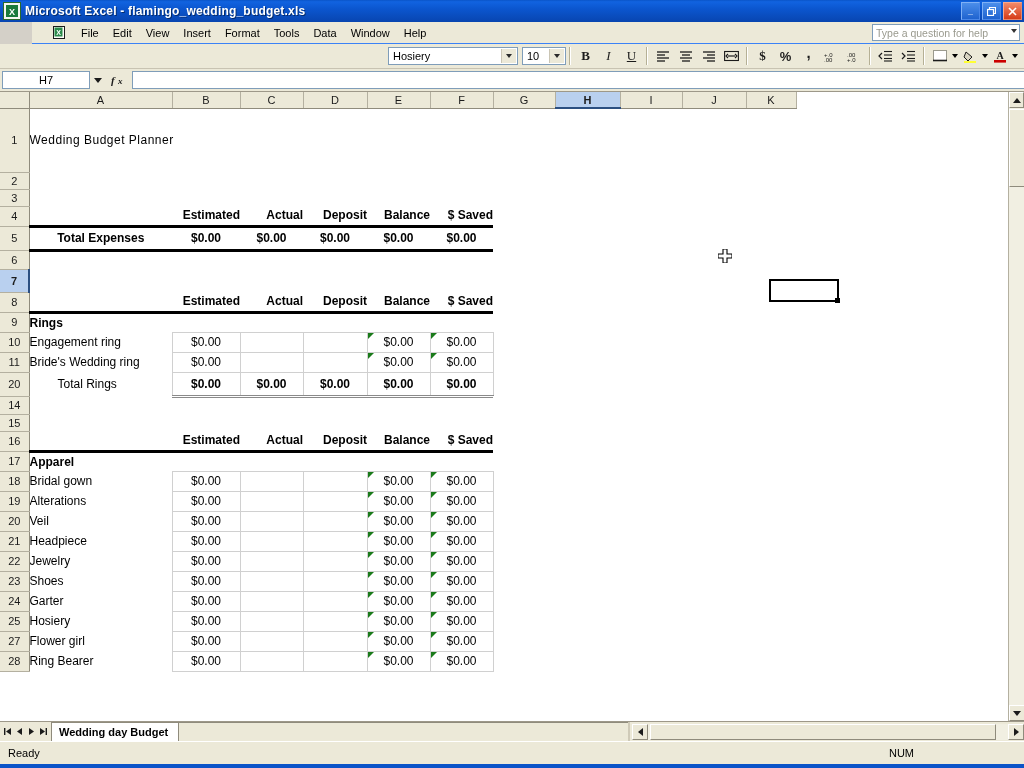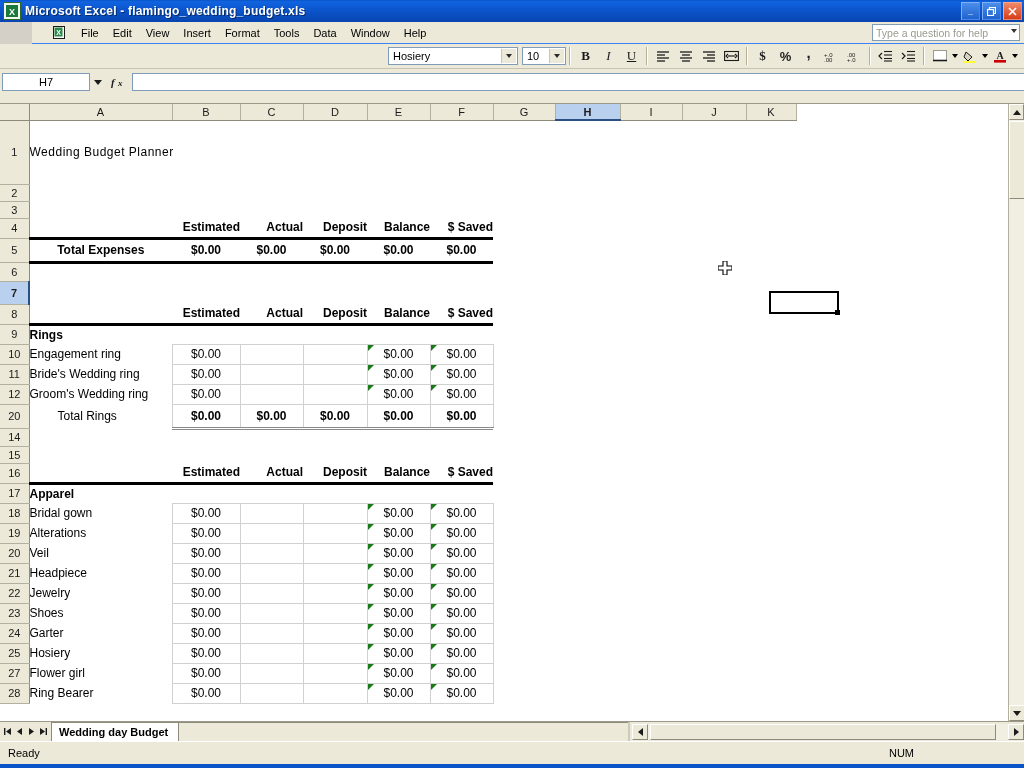--- a/index.html
+++ b/index.html
@@ -141,23 +141,23 @@
   .mini-arrow {
     width:0;height:0;border-left:3px solid transparent;border-right:3px solid transparent;border-top:4px solid #000;
     margin-left:1px;
   }
 
   
   .formulabar {
     height: 22px;
     background: #ece9d8;
     border-bottom: 1px solid #9d9889;
-    display: flex; align-items: flex-end;
+    display: flex; align-items: center;
     flex: 0 0 auto;
-    padding: 0 0 12px 2px;
+    padding: 0 0 0 2px;
   }
   .namebox {
     width: 88px; height: 18px;
     background: #fff;
     border: 1px solid #7f9db9;
     display: flex; align-items: center; justify-content: center;
     font-size: 11px;
     box-sizing: border-box;
   }
   .namebox-arrow {
@@ -786,34 +786,20 @@
         <td class="cell money"></td>
         <td class="cell money"><i class="errtri"></i><span>$0.00</span></td>
         <td class="cell money"><i class="errtri"></i><span>$0.00</span></td>
         <td class="cell"></td>
             <td class="cell"></td>
         <td class="cell"></td>
             <td class="cell"></td>
         <td class="cell"></td>
       </tr>
 
-      <tr style="height:20px">
-        <td class="rowhdr">12</td>
-        <td class="cell itemname">Groom's Wedding ring</td>
-        <td class="cell money">$0.00</td>
-        <td class="cell money"></td>
-        <td class="cell money"></td>
-        <td class="cell money"><i class="errtri"></i><span>$0.00</span></td>
-        <td class="cell money"><i class="errtri"></i><span>$0.00</span></td>
-        <td class="cell"></td>
-            <td class="cell"></td>
-        <td class="cell"></td>
-            <td class="cell"></td>
-        <td class="cell"></td>
-      </tr>
 
       <tr class="totrow" style="height:24px">
         <td class="rowhdr">20</td>
         <td class="cell lbl">Total Rings</td>
         <td class="cell money">$0.00</td>
         <td class="cell money">$0.00</td>
         <td class="cell money">$0.00</td>
         <td class="cell money">$0.00</td>
         <td class="cell money">$0.00</td>
         <td class="cell"></td>

